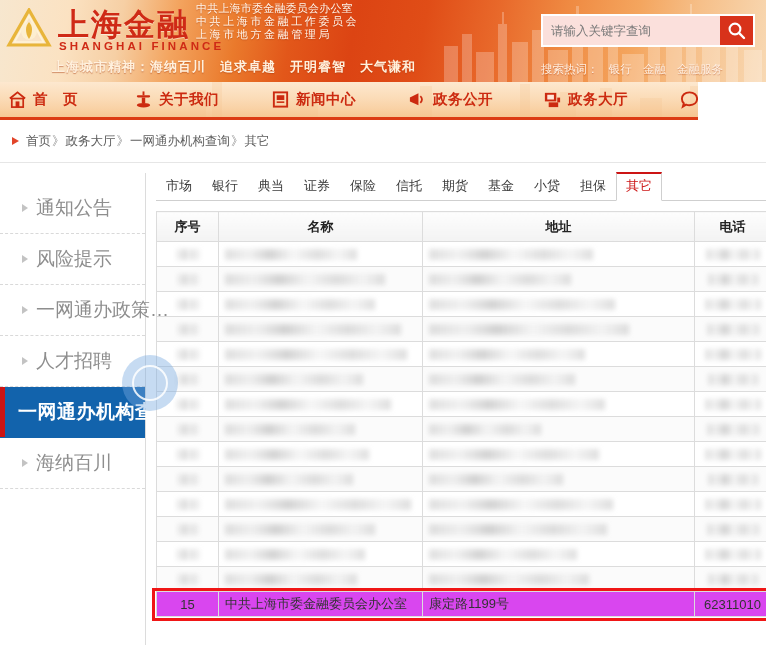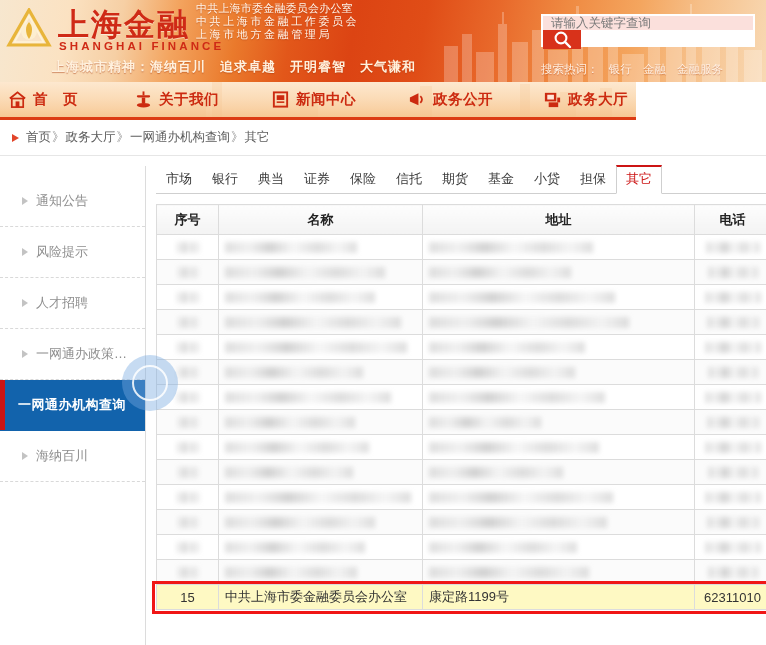--- a/index.html
+++ b/index.html
@@ -66,21 +66,20 @@
     font-family: "DejaVu Serif", "Liberation Serif", serif;
     text-shadow: 0 1px 1px rgba(170,60,15,.5);
   }
 
   .search-wrap { position: absolute; left: 541px; top: 14px; }
   .search-box {
     display: flex; align-items: stretch;
     width: 214px; height: 33px;
     border: 2px solid #fff;
     background: #fff;
-    flex-direction: column;
   }
   .search-input {
     flex: 1; border: 0; outline: 0;
     background: #fbe0dc;
     font-size: 12.5px; color: #6b6b6b;
     padding: 0 8px;
     font-family: "Liberation Sans", sans-serif;
   }
   .search-input::placeholder { color: #7a7a7a; }
   .search-btn {
@@ -92,21 +91,21 @@
     margin-top: 15px; font-size: 11.5px;
     color: #fff0e2; white-space: nowrap;
     text-shadow: 0 1px 1px rgba(160,50,10,.4);
   }
   .hotwords b { font-weight: normal; margin-right: 3px; }
   .hotwords a { color: #fff0e2; text-decoration: none; margin: 0 4px; }
 
   
   .navbar {
     position: relative;
-    width: 636px; height: 38px;
+    width: 698px; height: 38px;
     background: linear-gradient(180deg,#fde8cf 0%, #fbdcb8 45%, #f9d2a6 75%, #f6c794 100%);
     border-bottom: 3px solid #dc3b14;
     display: flex; align-items: center;
     overflow: hidden;
   }
   .nav-sky {
     position: absolute; left: 0; top: 0; width: 766px; height: 38px;
     opacity: .35; pointer-events: none;
   }
   .nav-item {
@@ -117,21 +116,21 @@
     text-decoration: none;
     cursor: pointer;
     font-family: "DejaVu Serif", "Liberation Serif", serif;
     white-space: nowrap;
   }
   .nav-item .nlabel { letter-spacing: .5px; }
   .nav-icon { width: 19px; height: 19px; display: block; }
 
   
   .crumbs {
-    height: 36px; display: flex; align-items: center;
+    height: 43px; display: flex; align-items: center;
     padding-left: 12px; font-size: 12.5px; color: #5d5d5d;
     border-bottom: 1px solid #e6e6e6;
   }
   .crumb-arrow {
     width: 0; height: 0;
     border-left: 7px solid #e2452a;
     border-top: 4.5px solid transparent;
     border-bottom: 4.5px solid transparent;
     margin-right: 7px;
   }
@@ -150,21 +149,21 @@
   .sidebar {
     width: 146px; flex: 0 0 146px;
     border-right: 1px solid #dcdcdc;
     padding-top: 10px;
     position: relative;
   }
   .side-item {
     height: 51px;
     display: flex; align-items: center;
     padding-left: 22px;
-    font-size: 13px; color: #8e8e8e;
+    font-size: 19px; color: #8e8e8e;
     border-bottom: 1px dashed #d9d9d9;
     cursor: pointer; position: relative;
     white-space: nowrap;
   }
   .side-item .bullet {
     width: 0; height: 0;
     border-left: 6px solid #c3c3c3;
     border-top: 4px solid transparent;
     border-bottom: 4px solid transparent;
     margin-right: 8px;
@@ -270,21 +269,21 @@
   .highlight-box {
     position: absolute;
     left: 2px;
     top: 367px;
     width: 614px;
     height: 40px;
     border: 3px solid #f01616;
     pointer-events: none;
   }
   .hl-row td {
-    background: #fef9c3;
+    background: #d946ef;
     height: 32px;
     font-size: 13px;
   }
 </style>
 </head>
 <body>
 
 <div class="banner">
 
   <svg class="skyline" viewBox="0 0 330 82" preserveAspectRatio="none">
@@ -437,25 +436,25 @@
     <div class="side-item">
       <span class="bullet"></span>
       <span>通知公告</span>
     </div>
     <div class="side-item">
       <span class="bullet"></span>
       <span>风险提示</span>
     </div>
     <div class="side-item">
       <span class="bullet"></span>
-      <span>人才招聘</span>
+      <span>一网通办政策…</span>
     </div>
     <div class="side-item">
       <span class="bullet"></span>
-      <span>一网通办政策…</span>
+      <span>人才招聘</span>
     </div>
     <div class="side-item active">
       <span>一网通办机构查询</span>
     </div>
     <div class="side-item">
       <span class="bullet"></span>
       <span>海纳百川</span>
     </div>
   </div>
 

